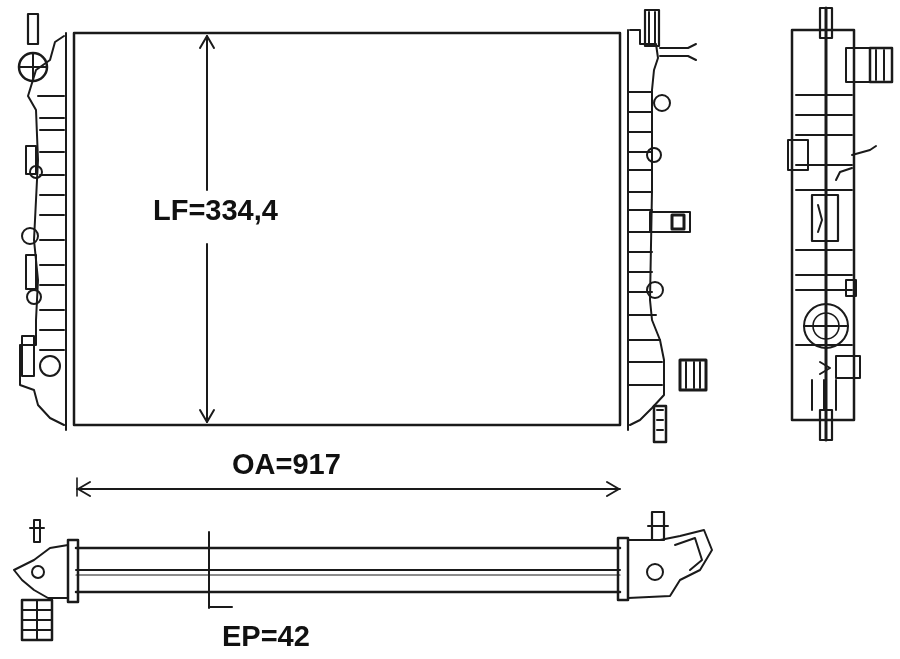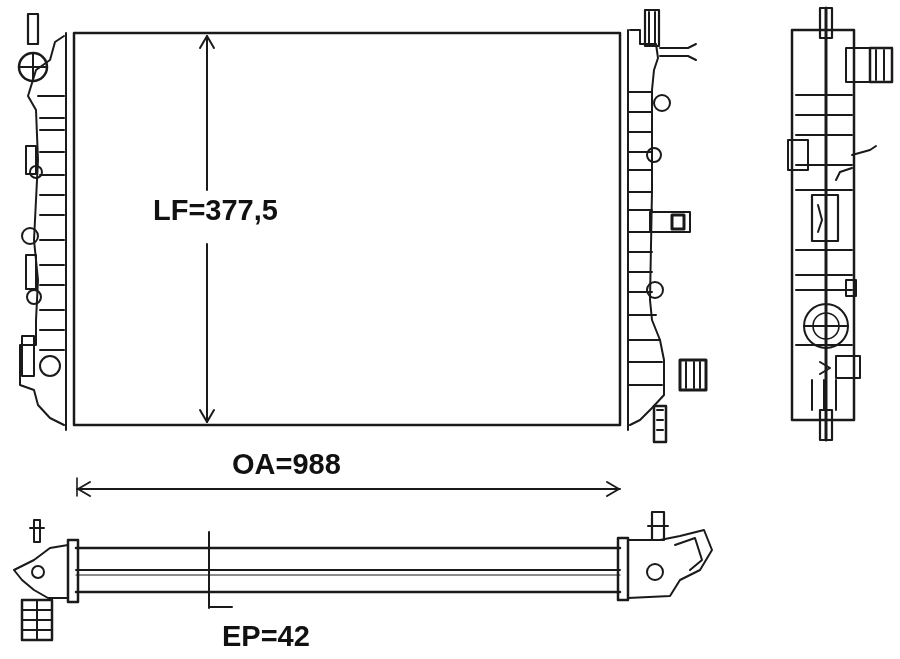--- a/index.html
+++ b/index.html
@@ -184,16 +184,16 @@
         <path d="M675,545 L695,538 L702,560 L690,570"></path>
 
         <g>
           <line x1="209" y1="532" x2="209" y2="608" stroke-width="2"></line>
           <line x1="209" y1="607" x2="232" y2="607" stroke-width="2"></line>
         </g>
       </g>
     </g>
   </svg>
 
-  <div id="lbl-lf" class="dim-label">LF=377,5</div>
-  <div id="lbl-oa" class="dim-label">OA=988</div>
+  <div id="lbl-lf" class="dim-label">LF=334,4</div>
+  <div id="lbl-oa" class="dim-label">OA=917</div>
   <div id="lbl-ep" class="dim-label">EP=42</div>
 </div>
 
 </body></html>

